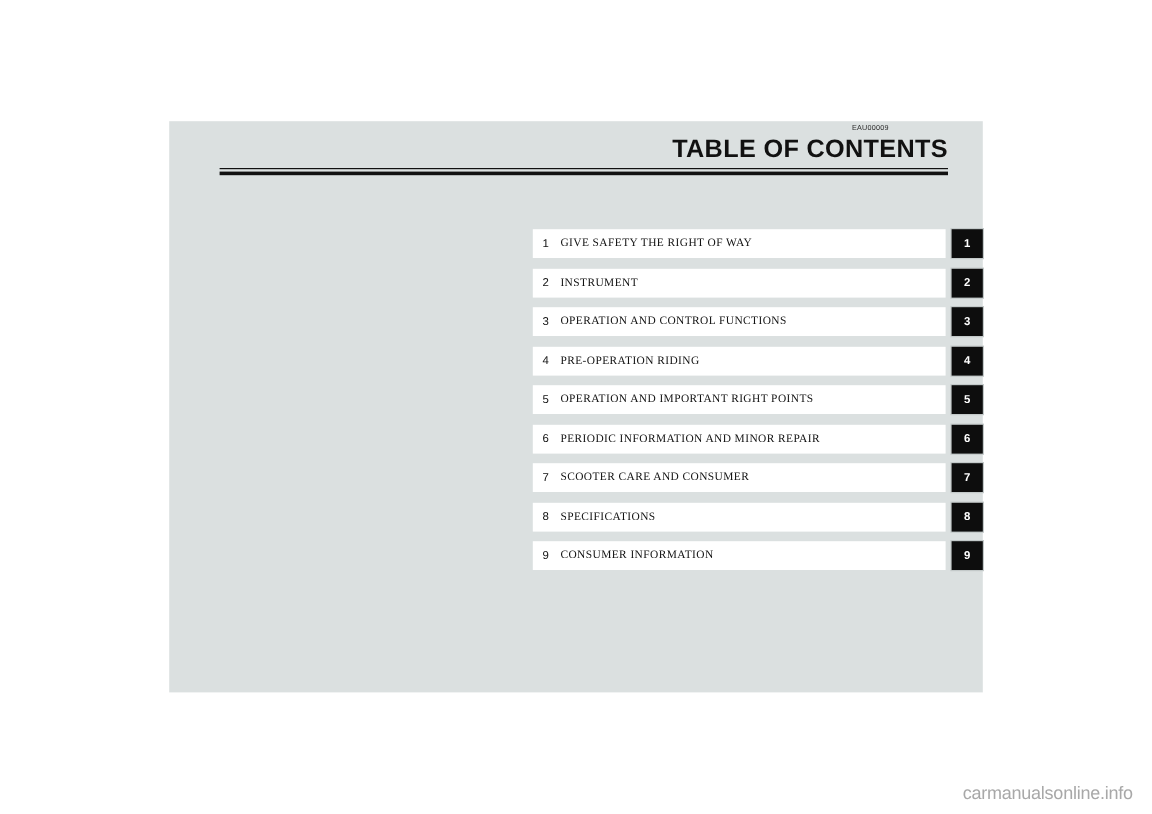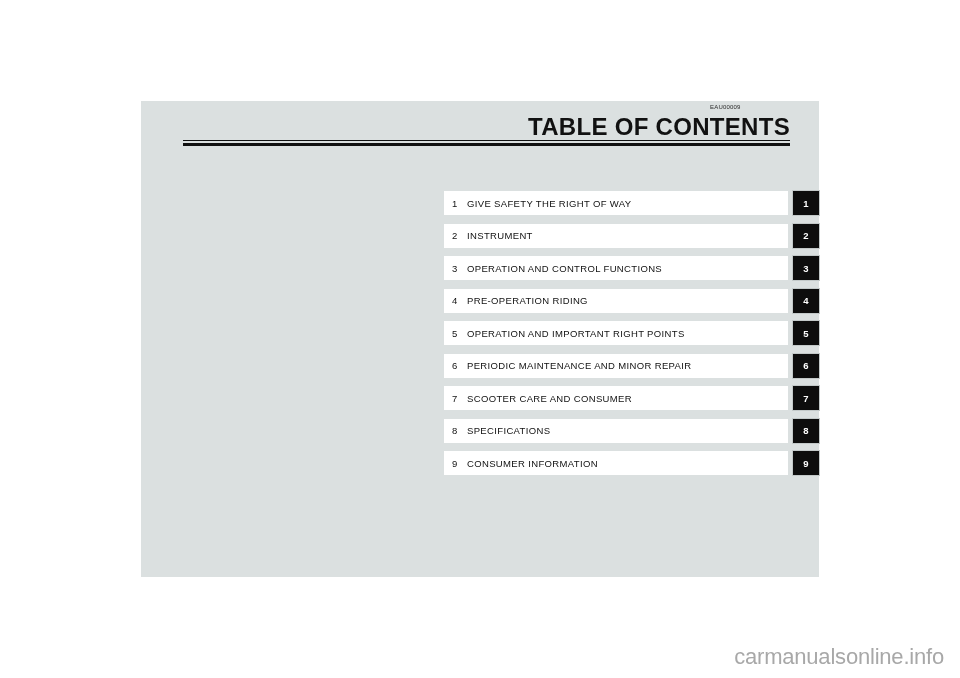--- a/index.html
+++ b/index.html
@@ -34,21 +34,21 @@
     letter-spacing: 0.2px;
     color: #2b2b2b;
     font-family: "Liberation Sans", sans-serif;
   }
   #page-title {
     position: absolute;
     left: 0px;
     top: 12px;
     width: 649px;
     text-align: right;
-    font-size: 24px;
+    font-size: 21px;
     font-weight: bold;
     letter-spacing: 0.3px;
     color: #111111;
     white-space: nowrap;
   }
   #title-rule {
     position: absolute;
     left: 42px;
     top: 39px;
     width: 607px;
@@ -100,20 +100,21 @@
     box-sizing: border-box;
     font-size: 9.5px;
     color: #111111;
     letter-spacing: 0.1px;
   }
   .toc-label {
     font-size: 9.5px;
     color: #111111;
     letter-spacing: 0.35px;
     white-space: nowrap;
+    font-family: Liberation Serif, serif;
   }
   .toc-tab {
     position: absolute;
     left: 349px;
     top: 0;
     width: 26px;
     height: 24px;
     background: #0d0d0d;
     color: #ffffff;
     font-size: 9.5px;
@@ -122,21 +123,21 @@
     align-items: center;
     justify-content: center;
     box-shadow: 0 0 0 1px #c3c9c9;
   }
 
   
   #watermark {
     position: absolute;
     right: 16px;
     bottom: 8px;
-    font-size: 22px;
+    font-size: 15px;
     color: #a8a8a8;
     letter-spacing: -0.2px;
     font-family: "Liberation Sans", sans-serif;
   }
 </style>
 </head>
 <body>
 
 <div id="manual-page">
 
@@ -187,21 +188,21 @@
       <div class="toc-entry">
         <span class="toc-num">5</span>
         <span class="toc-label">OPERATION AND IMPORTANT RIGHT POINTS</span>
       </div>
       <div class="toc-tab">5</div>
     </div>
 
     <div class="toc-row">
       <div class="toc-entry">
         <span class="toc-num">6</span>
-        <span class="toc-label">PERIODIC MAINTENANCE AND MINOR REPAIR</span>
+        <span class="toc-label">PERIODIC INFORMATION AND MINOR REPAIR</span>
       </div>
       <div class="toc-tab">6</div>
     </div>
 
     <div class="toc-row">
       <div class="toc-entry">
         <span class="toc-num">7</span>
         <span class="toc-label">SCOOTER CARE AND CONSUMER</span>
       </div>
       <div class="toc-tab">7</div>

